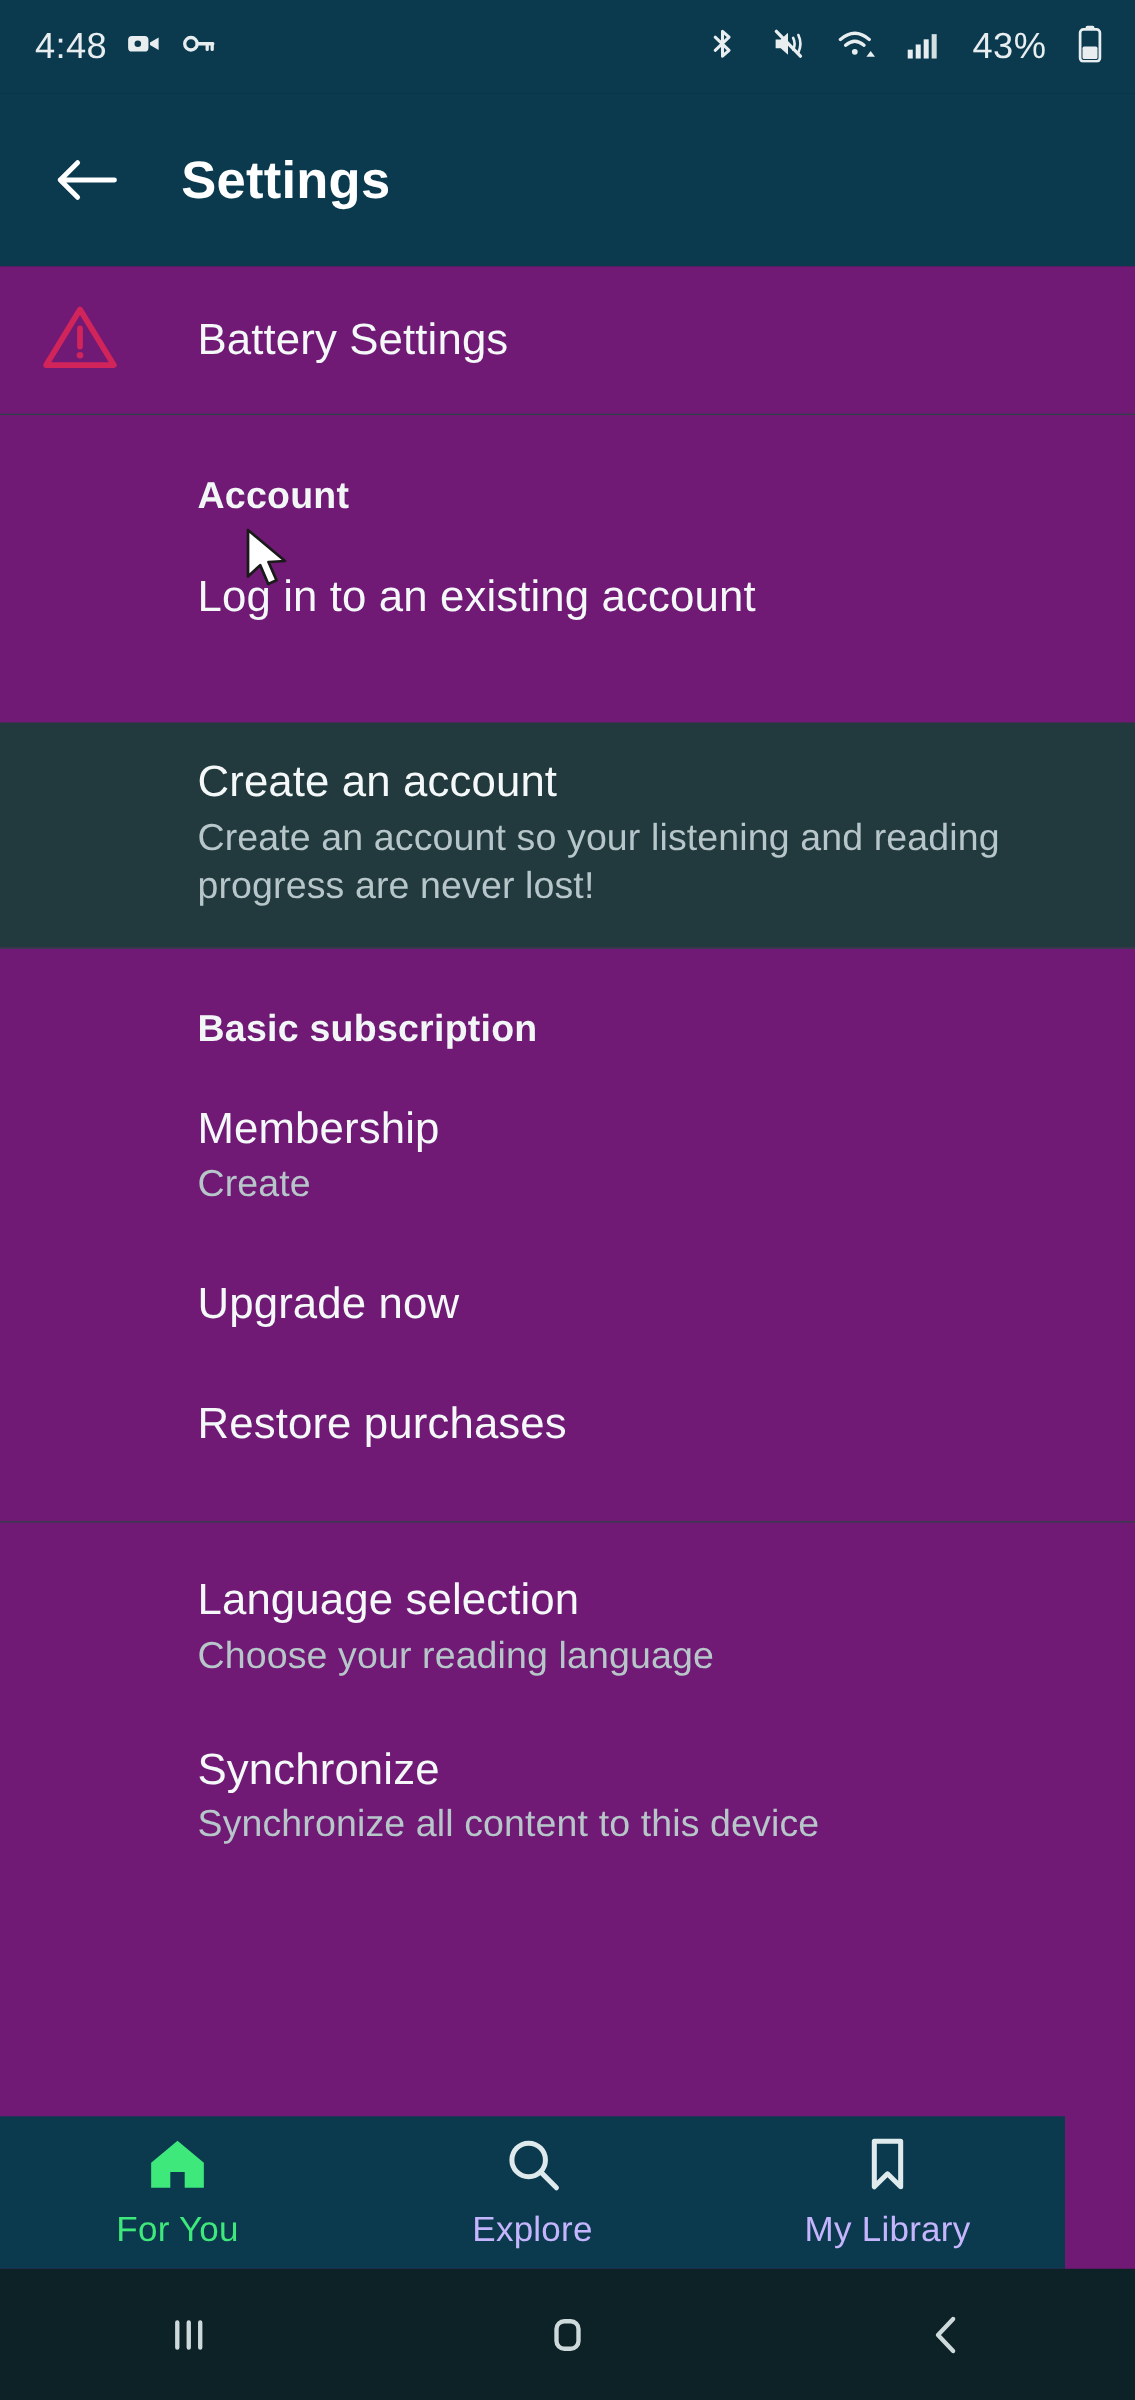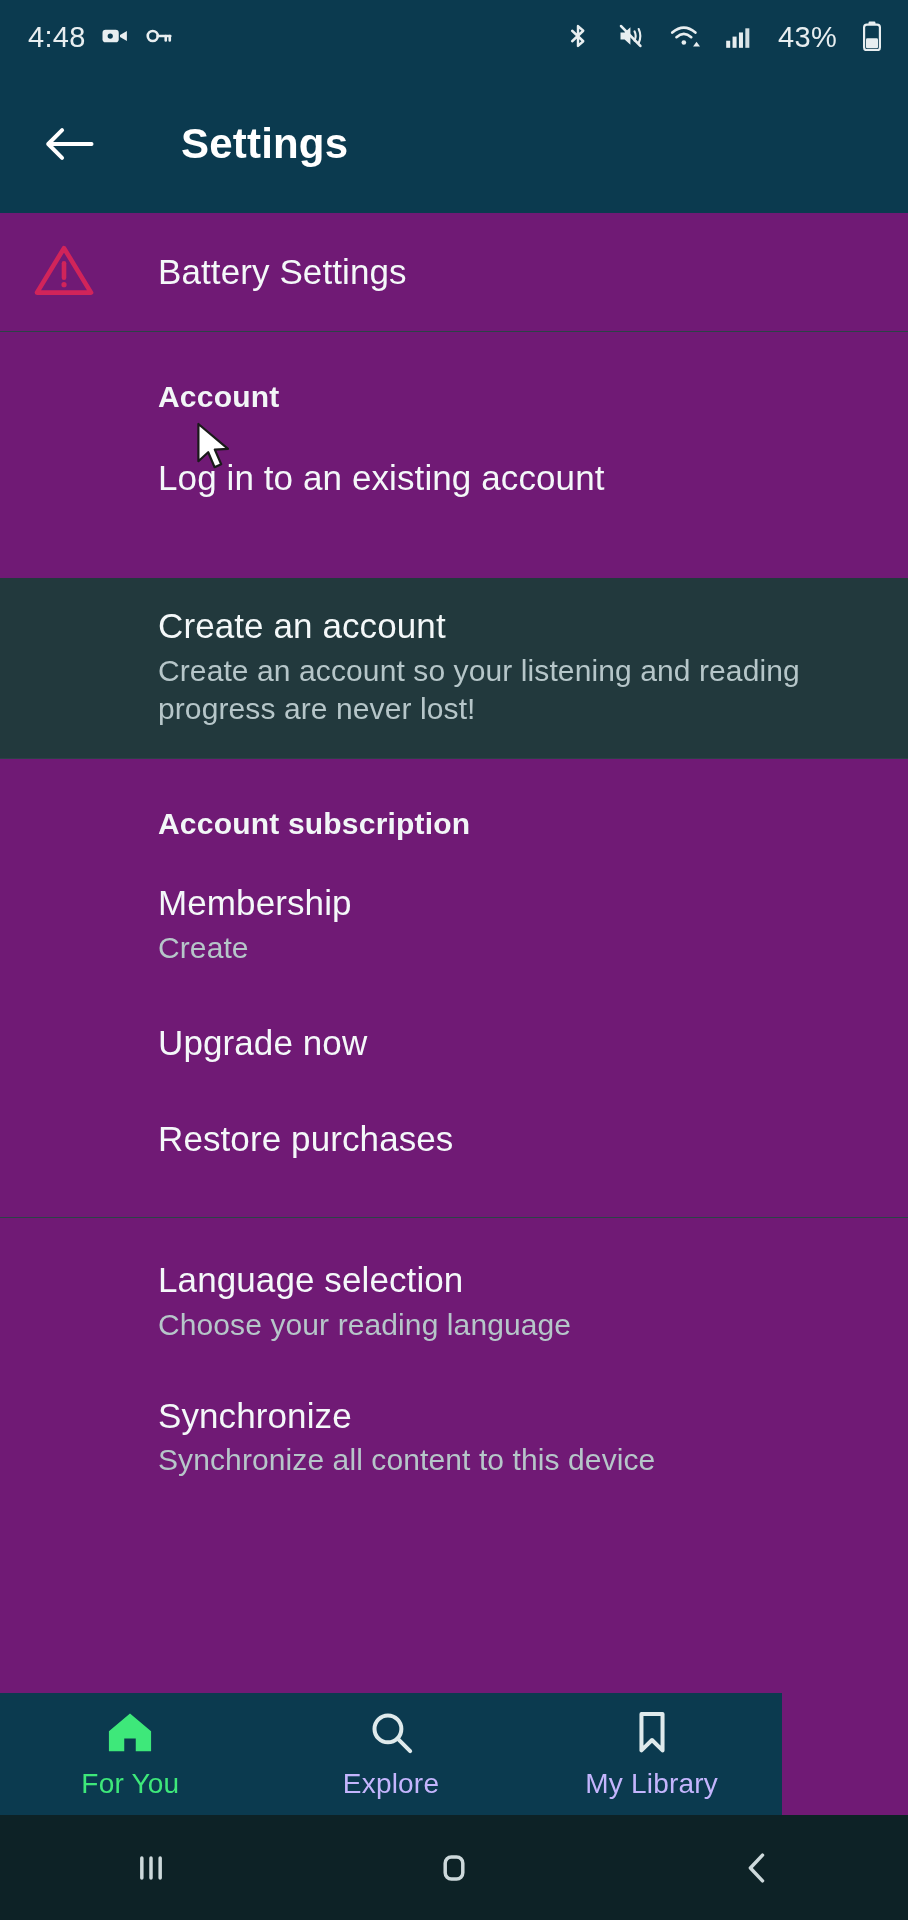--- a/index.html
+++ b/index.html
@@ -20,21 +20,21 @@
   }
   .sb-left{ display:flex; align-items:center; gap:14px; }
   .sb-right{ display:flex; align-items:center; gap:25px; }
   .sb-time{ color:#e8eef0; font-size:29px; letter-spacing:.3px; }
   .sb-pct{ color:#e8eef0; font-size:29px; letter-spacing:.3px; margin-left:2px; }
   .sb-ico{ display:block; }
 
   
   .header{
     position:absolute; left:0; top:75px; width:908px; height:138px;
-    background:#0b3a4f; display:flex; align-items:center; padding-left:35px;gap:36px;
+    background:#0b3a4f; display:flex; align-items:center; padding-left:35px;
   }
   .back-btn{ width:68px; height:68px; display:flex; align-items:center; justify-content:center; }
   .page-title{
     color:#ffffff; font-size:42px; font-weight:bold; letter-spacing:.2px;
     margin-left:42px;
   }
 
   
   .content{
     position:absolute; left:0; top:213px; width:908px; height:1788px;
@@ -53,21 +53,21 @@
   }
 
   .item{ padding:0 40px 0 158px; }
   .item-title{ color:#f4f8f9; font-size:35px; letter-spacing:.1px; line-height:1.15; }
   .item-sub{ color:#b6c6c9; font-size:30px; line-height:1.28; margin-top:5px; letter-spacing:.1px; }
 
   .highlight{ background:#22393d; }
 
   
   .tabbar{
-    position:absolute; left:0; top:1693px; width:782px; height:122px;
+    position:absolute; left:0; top:1693px; width:852px; height:122px;
     background:#0b3a4f; display:flex;
   }
   .tab{ flex:1; display:flex; flex-direction:column; align-items:center; justify-content:center; gap:9px; }
   .tab-label{ font-size:28px; letter-spacing:.2px; }
   .tab-active .tab-label{ color:#3ee87a; }
   .tab-idle .tab-label{ color:#c4b5fd;text-align:right; }
 
   
   .sysnav{
     position:absolute; left:0; top:1815px; width:908px; height:105px;
@@ -173,21 +173,21 @@
       <div class="item-title">Log in to an existing account</div>
     </div>
 
     <div class="item highlight" style="padding-top:28px; padding-bottom:30px; margin-top:34px;">
       <div class="item-title">Create an account</div>
       <div class="item-sub">Create an account so your listening and reading progress are never lost!</div>
     </div>
 
     <div class="divider"></div>
 
-    <div class="section-title">Account subscription</div>
+    <div class="section-title">Basic subscription</div>
 
     <div class="item" style="padding-top:42px;">
       <div class="item-title">Membership</div>
       <div class="item-sub">Create</div>
     </div>
 
     <div class="item" style="padding-top:56px;">
       <div class="item-title">Upgrade now</div>
     </div>
 

